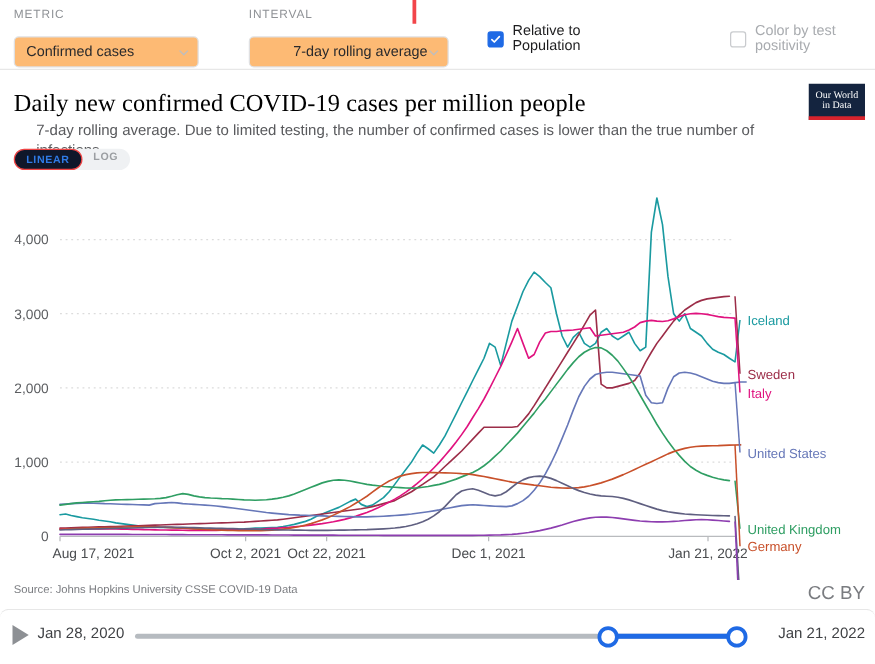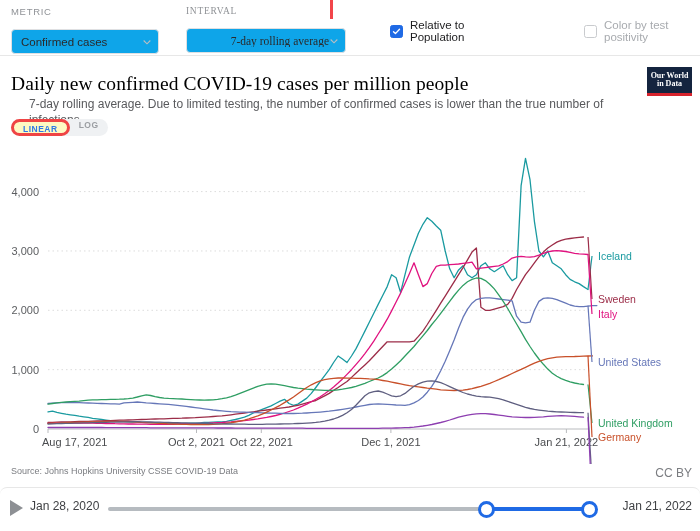--- a/index.html
+++ b/index.html
@@ -16,21 +16,21 @@
     position: absolute; left:0; top:0; width:700px; height:56px;
     background:#fff; border-bottom:1px solid #e7e7e7;
   }
   .ctrl-group { position:absolute; }
   .ctrl-label {
     font-size: 9.5px; letter-spacing:.7px; color:#8f9296;
     text-transform:uppercase; margin-bottom:12px; font-weight:400;
   }
   .select-box {
     width:148px; height:25px; border:1px solid #dfe0e2; border-radius:4px;
-    background:#0ea5e9; display:flex; align-items:center; padding:0 6px 0 9px;
+    background:#fdba74; display:flex; align-items:center; padding:0 6px 0 9px;
     font-size:11.5px; color:#2a2a2c;
   }
   .select-box.wide { width:160px;text-align:right; }
   .select-val { flex:1; white-space:nowrap; overflow:hidden; }
   .chev { width:10px; height:10px; flex:0 0 10px; color:#b9bbbe; }
   .chev svg { display:block; }
   .red-caret {
     position:absolute; left:330px; top:0px; width:2.5px; height:19px;
     background:#f2454a;
   }
@@ -54,45 +54,45 @@
     font-size:19.5px; color:#000000; font-weight:400; letter-spacing:.1px;
   }
   .chart-sub {
     position:absolute; left:29px; top:41px; width:620px;
     font-size:12px; color:#58595c; line-height:1.3;
   }
   .owid-logo {
     position:absolute; right:8px; top:11px; width:45px; height:29px;
     background:#14243f; border-bottom:3px solid #d7232d;
     display:flex; flex-direction:column; align-items:center; justify-content:center;
-    color:#fff; font-size:8px; line-height:1.05; font-weight:700;
+    color:#fff; font-size:8px; line-height:1.05; font-weight:400;
     font-family:"Liberation Serif", serif;
   }
   .scale-toggle {
     position:absolute; left:11px; top:63px;
     display:flex; background:#eff1f3; border-radius:11px; height:17px; align-items:center;
   }
   .scale-opt {
     font-size:8.5px; letter-spacing:.5px; font-weight:700; padding:0 9px;
     height:21px; line-height:17px; border-radius:11px; color:#9b9ea2;
   }
   .scale-opt.active {
-    background:#fef9c3; color:#2f7ae5; border:3px solid #ef4444;
+    background:#0f172a; color:#2f7ae5; border:1px solid #ef4444;
     height:17px; line-height:15px;
   }
 
   
   .plot { position:absolute; left:0; top:88px; width:700px; height:320px; }
   .plot svg { display:block; }
 
   
   .srcline {
     position:absolute; left:11px; top:410px; font-size:9px; color:#7a7c80;
   }
-  .ccby { position:absolute; right:8px; top:410px; font-size:12px; color:#7a7c80; }
+  .ccby { position:absolute; right:8px; top:410px; font-size:15px; color:#7a7c80; }
 
   .timebar {
     position:absolute; left:0; top:487px; width:700px; height:46px;
     background:#fff; border-top:1px solid #e7e7e7;border-radius:7px;
   }
   .play-btn {
     position:absolute; left:10px; top:12px; width:0; height:0;
     border-left:13px solid #8d9094; border-top:8px solid transparent;
     border-bottom:8px solid transparent; cursor:pointer;
   }
@@ -125,21 +125,21 @@
       <div class="select-box">
         <span class="select-val">Confirmed cases</span>
         <span class="chev">
           <svg viewBox="0 0 12 12" width="10" height="10">
               <path d="M2 4.2 L6 8.2 L10 4.2" fill="none" stroke="#bcbec1" stroke-width="1.3"></path>
             </svg>
         </span>
       </div>
     </div>
 
-    <div class="ctrl-group" style="left:186px; top:6px;font-family:Liberation Serif, serif;">
+    <div class="ctrl-group" style="left:199px; top:6px;">
       <div class="ctrl-label">INTERVAL</div>
       <div class="select-box wide">
         <span class="select-val">7-day rolling average</span>
         <span class="chev">
           <svg viewBox="0 0 12 12" width="10" height="10">
               <path d="M2 4.2 L6 8.2 L10 4.2" fill="none" stroke="#bcbec1" stroke-width="1.3"></path>
             </svg>
         </span>
       </div>
     </div>

